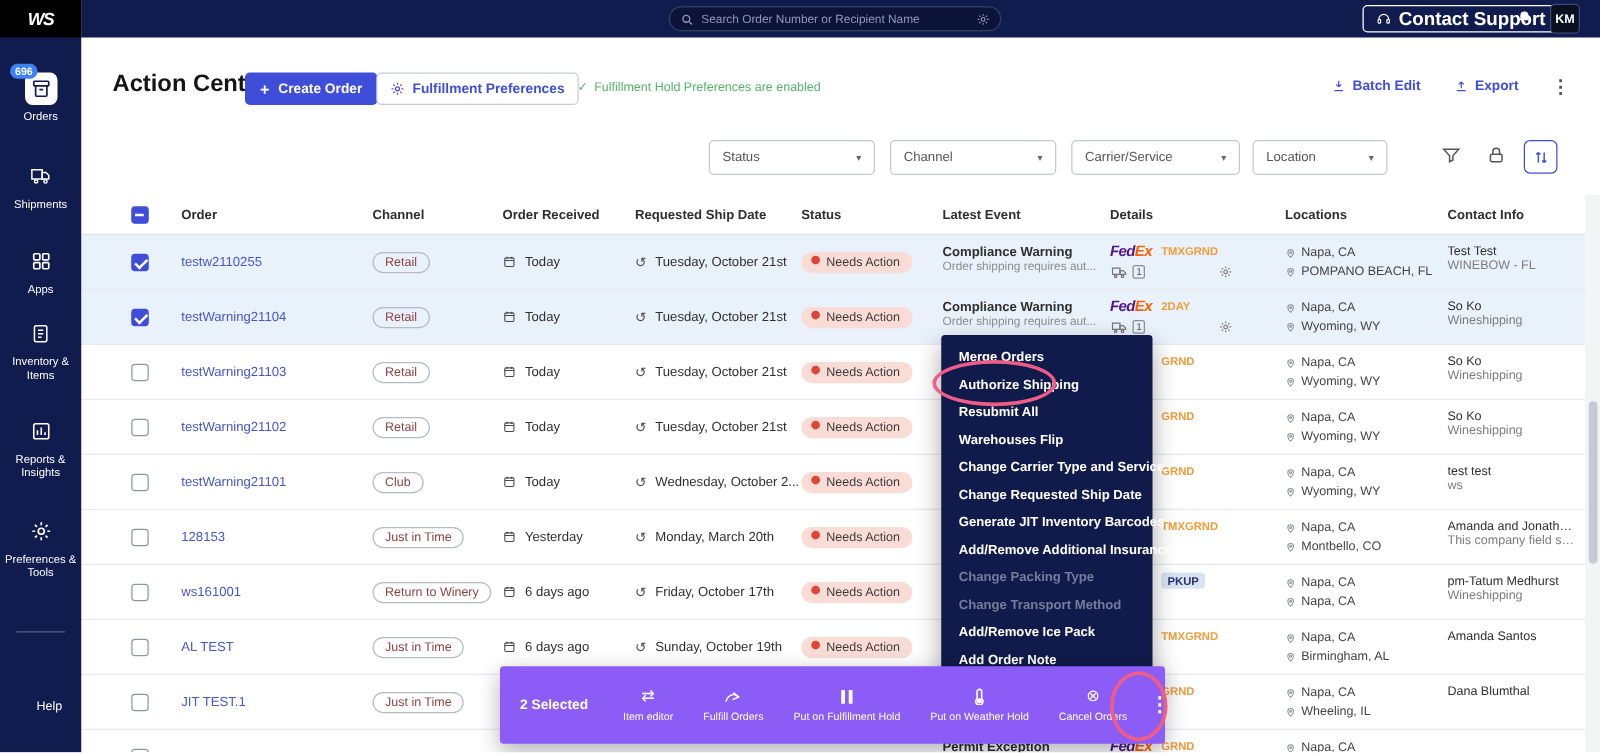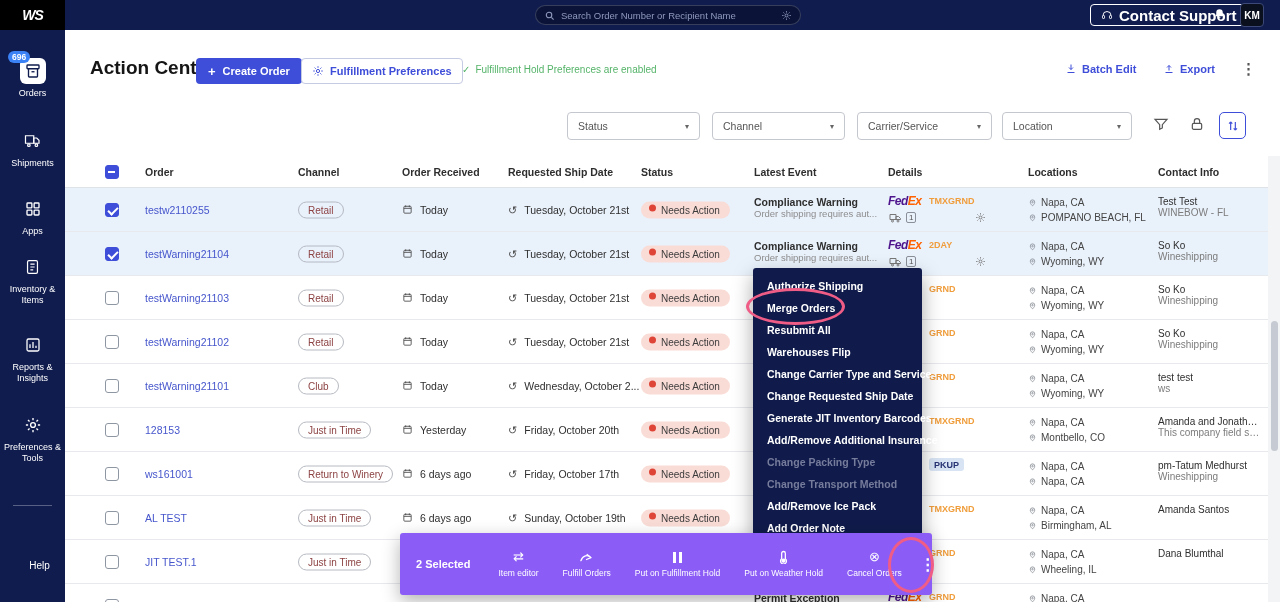--- a/index.html
+++ b/index.html
@@ -261,21 +261,21 @@
         <span class="caret">▾</span>
       </div>
     <div class="dd" style="left:647px;width:133px">
         <span>Channel</span>
         <span class="caret">▾</span>
       </div>
     <div class="dd" style="left:792px;width:135px">
         <span>Carrier/Service</span>
         <span class="caret">▾</span>
       </div>
-    <div class="dd" style="left:937px;width:130px">
+    <div class="dd" style="left:937px;width:108px">
         <span>Location</span>
         <span class="caret">▾</span>
       </div>
     <span class="icon-btn" style="left:1088px">
       <svg width="16" height="16" viewBox="0 0 24 24" fill="none" stroke="currentColor" stroke-width="1.8">
           <path d="M3 5h18l-7 8v5l-4 2v-7z"></path>
         </svg>
     </span>
     <span class="icon-btn" style="left:1124px">
       <svg width="16" height="16" viewBox="0 0 24 24" fill="none" stroke="currentColor" stroke-width="1.8">
@@ -587,21 +587,21 @@
     <span class="channel">Just in Time</span>
     <span class="received">
       <svg width="11" height="11" viewBox="0 0 24 24" fill="none" stroke="#4a4a4a" stroke-width="1.9">
               <rect x="4" y="5" width="16" height="15" rx="2"></rect>
               <path d="M4 9.5h16M8 3v4M16 3v4"></path>
             </svg>
       <span class="txt">Yesterday</span>
     </span>
     <span class="ship">
       <span class="hist">↺</span>
-      <span class="txt">Friday, October 20th</span>
+      <span class="txt">Monday, March 20th</span>
     </span>
     <span class="status-pill">
       <i class="dot"></i>
       <span class="txt">Needs Action</span>
     </span>
     <span class="event">
       
       
     </span>
     <span class="details">
@@ -794,22 +794,22 @@
       
     </span>
   </div>
 </div>
     <div class="vtrack">
         <div class="vthumb"></div>
       </div>
   </div>
 
   <div class="context-menu" id="menu-host">
+      <div class="menu-item">Merge Orders</div>
       <div class="menu-item">Authorize Shipping</div>
-      <div class="menu-item">Merge Orders</div>
       <div class="menu-item">Resubmit All</div>
       <div class="menu-item">Warehouses Flip</div>
       <div class="menu-item">Change Carrier Type and Service</div>
       <div class="menu-item">Change Requested Ship Date</div>
       <div class="menu-item">Generate JIT Inventory Barcodes</div>
       <div class="menu-item">Add/Remove Additional Insurance</div>
       <div class="menu-item disabled">Change Packing Type</div>
       <div class="menu-item disabled">Change Transport Method</div>
       <div class="menu-item">Add/Remove Ice Pack</div>
       <div class="menu-item">Add Order Note</div>

